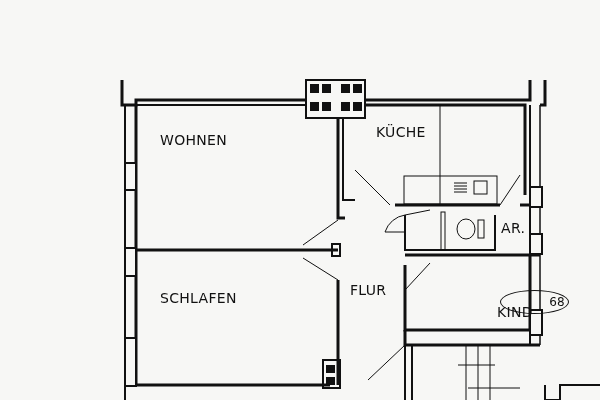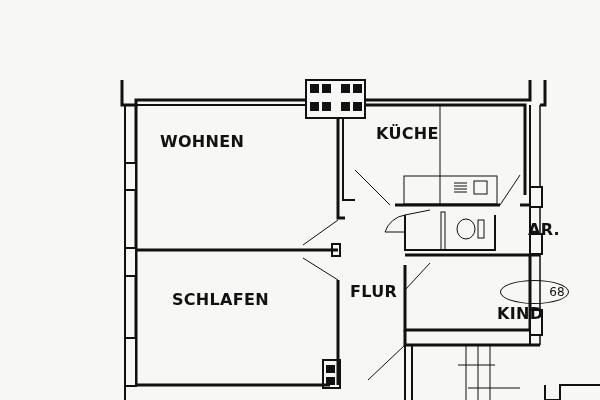--- a/index.html
+++ b/index.html
@@ -1,18 +1,18 @@
 <!DOCTYPE html>
 <html><head>
 <meta charset="utf-8">
 <style>
   html, body { margin:0; padding:0; }
   body { width:600px; height:400px; background:#f7f7f5; overflow:hidden; position:relative; }
   #plan { position:absolute; left:0; top:0; width:600px; height:400px; }
-  .room-label { position:absolute; font-family:"DejaVu Sans", sans-serif; font-size:16px; color:#111; letter-spacing:0.3px;font-weight:bold; }
+  .room-label { position:absolute; font-family:"DejaVu Sans", sans-serif; font-size:14px; color:#111; letter-spacing:0.3px; }
   .apt-badge { position:absolute; width:22px; height:22px; border:1.5px solid #111; border-radius:50%; font-family:"DejaVu Sans", sans-serif; font-size:12px; text-align:center; line-height:22px; color:#111; }
 </style>
 </head>
 <body>
 
 <svg id="plan" viewBox="0 0 600 400" xmlns="http://www.w3.org/2000/svg">
   <g stroke="#111" fill="none" stroke-width="3">
 
     <path d="M122 80 V105 H136 V100 H306"></path>
     <path d="M136 105 H306" stroke-width="2"></path>
@@ -101,17 +101,17 @@
     <line x1="466" y1="345" x2="466" y2="400"></line>
     <line x1="478" y1="345" x2="478" y2="400"></line>
     <line x1="490" y1="345" x2="490" y2="400"></line>
     <line x1="458" y1="365" x2="495" y2="365"></line>
     <line x1="468" y1="388" x2="520" y2="388"></line>
   </g>
 </svg>
 
 <span class="room-label" style="left:160px;top:132px;">WOHNEN</span>
 <span class="room-label" style="left:376px;top:124px;">KÜCHE</span>
-<span class="room-label" style="left:528px;top:220px;">AR.</span>
-<span class="room-label" style="left:172px;top:290px;">SCHLAFEN</span>
+<span class="room-label" style="left:501px;top:220px;">AR.</span>
+<span class="room-label" style="left:160px;top:290px;">SCHLAFEN</span>
 <span class="room-label" style="left:350px;top:282px;text-align:center;">FLUR</span>
 <span class="room-label" style="left:453px;top:304px;margin-left:44px;">KIND</span>
-<span class="apt-badge" style="left:500px;top:280px;padding-left:45px;">68</span>
+<span class="apt-badge" style="left:500px;top:290px;padding-left:45px;">68</span>
 
 </body></html>

